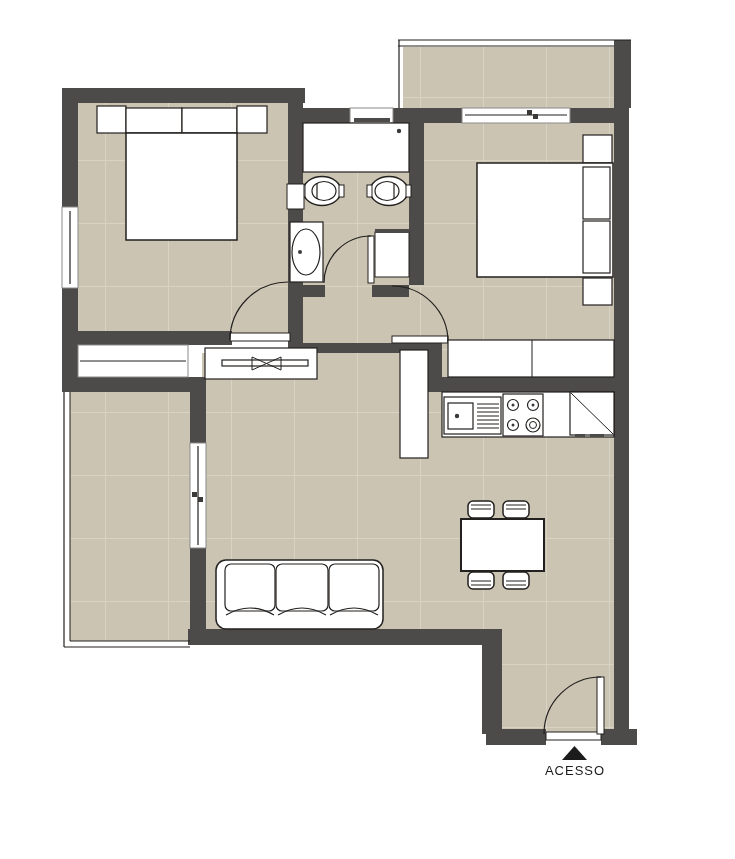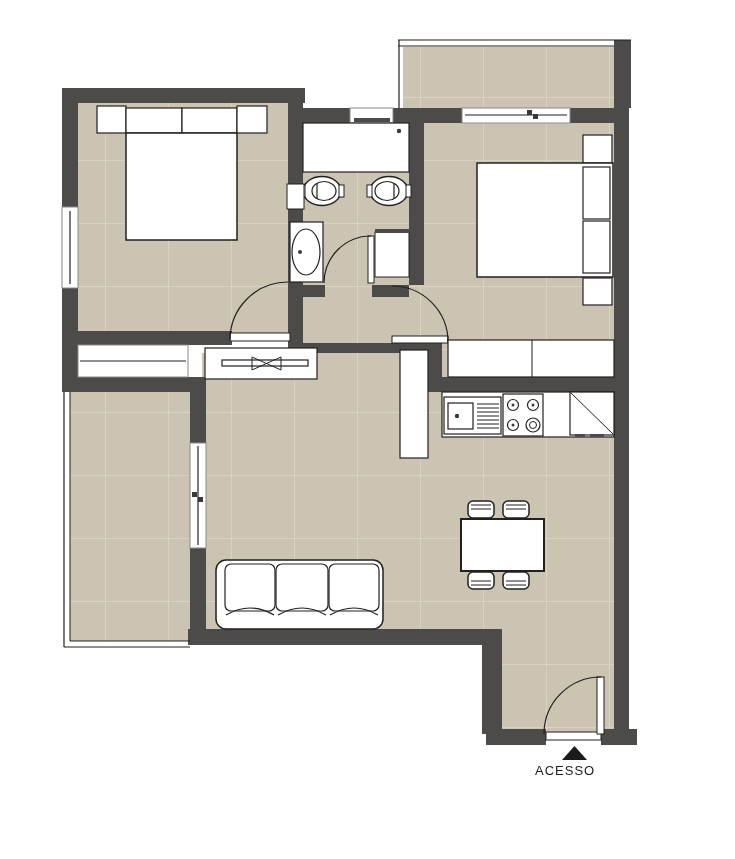--- a/index.html
+++ b/index.html
@@ -7,21 +7,21 @@
     position:relative;
     width:735px;height:859px;
     background:#ffffff;
     font-family:"Liberation Sans","DejaVu Sans",sans-serif;
     overflow:hidden;
   }
   .stage svg{position:absolute;left:0;top:0;}
   .access-label{
     position:absolute;
     left:535px;top:763px;width:80px;
-    text-align:left;
+    text-align:center;
     font-size:13px;
     letter-spacing:1px;
     color:var(--text,#1b1b1b);
     user-select:none;
   }
 </style>
 </head>
 <body>
 
 <div class="stage">

